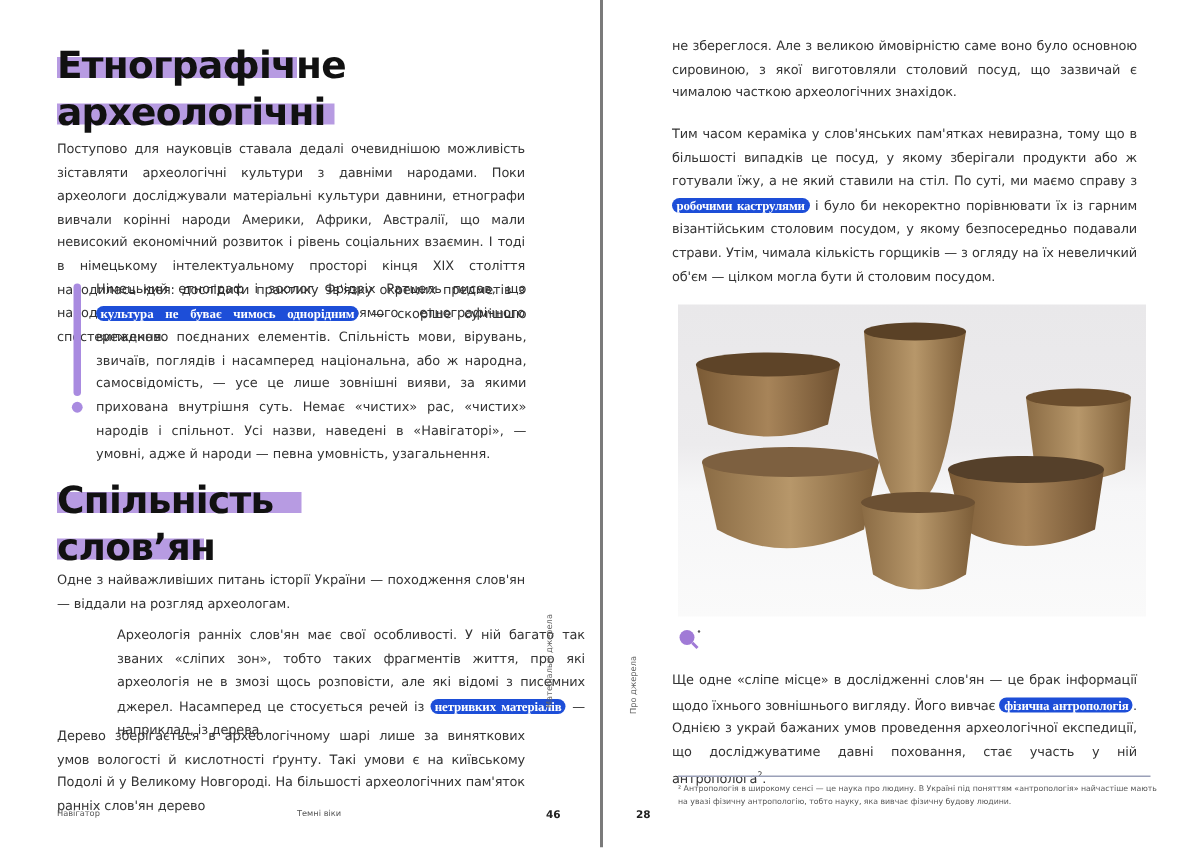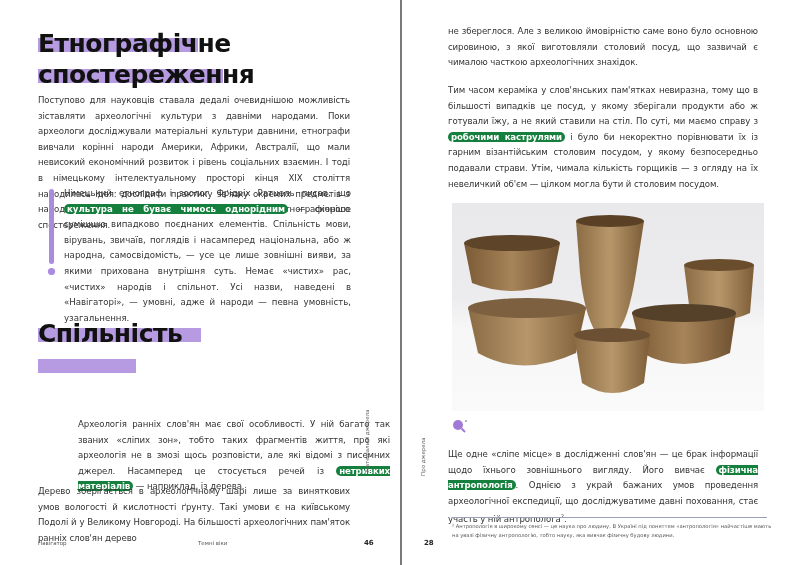--- a/index.html
+++ b/index.html
@@ -14,21 +14,21 @@
 
   .h-block { position: absolute; left: 38px; }
   .h-line { position: relative; display: block; font-family: "DejaVu Sans", sans-serif; font-weight: 700; font-size: 25px; line-height: 31px; color: #111; letter-spacing: -0.5px; white-space: nowrap; }
   .h-line .hl-bg { position: absolute; left: 0; top: 10px; height: 14px; background: #b79be2; z-index: 0; }
   .h-line .hl-text { position: relative; z-index: 1; }
 
   .para { position: absolute; font-size: 8.6px; line-height: 15.6px; color: #333; text-align: justify; letter-spacing: -0.1px; }
   .para.l { left: 38px; width: 312px; }
   .para.r { left: 448px; width: 310px; }
 
-  .mark { background: #15803d; color: #fff; border-radius: 6px; padding: 0 3px; font-weight: 700; }
+  .mark { background: #1d4ed8; color: #fff; border-radius: 6px; padding: 0 3px; font-weight: 700; font-family: Liberation Serif, serif; }
 
   .quote-bar { position: absolute; left: 49px; top: 189px; width: 5px; height: 75px; background: #a98be0; border-radius: 3px; }
   .quote-icon { position: absolute; left: 47px; top: 267px; width: 9px; height: 9px; }
   .quote { position: absolute; left: 64px; top: 186px; width: 287px; font-size: 8.6px; line-height: 15.6px; color: #333; text-align: justify; }
 
   .side-label { position: absolute; font-size: 5.5px; color: #666; transform: rotate(-90deg); transform-origin: left top; white-space: nowrap; }
 
   .footer-text { position: absolute; font-size: 5.5px; color: #555; }
   .page-num { position: absolute; font-size: 7px; font-weight: 700; color: #222; }
 
@@ -48,44 +48,46 @@
 
   <div class="page left">
 
     <div class="h-block" style="top:28px;">
       <span class="h-line">
         <span class="hl-bg" style="width:160px;"></span>
         <span class="hl-text">Етнографічне</span>
       </span>
       <span class="h-line">
         <span class="hl-bg" style="width:185px;"></span>
-        <span class="hl-text">спостереження</span>
+        <span class="hl-text">археологічні</span>
       </span>
     </div>
 
     <p class="para l" style="top:93px;">Поступово для науковців ставала дедалі очевиднішою можливість зіставляти археологічні культури з давніми народами. Поки археологи досліджували матеріальні культури давнини, етнографи вивчали корінні народи Америки, Африки, Австралії, що мали невисокий економічний розвиток і рівень соціальних взаємин. І тоді в німецькому інтелектуальному просторі кінця XIX століття народилась ідея: дослідити практику зв'язку окремих предметів з народами, які вивчали методом прямого етнографічного спостереження.</p>
 
     <div class="quote-bar"></div>
     <svg class="quote-icon" viewBox="0 0 10 10">
       <circle cx="5" cy="5" r="4" fill="#a98be0"></circle>
     </svg>
     <p class="quote">
       <span>Німецький етнограф і зоолог Фрідріх Ратцель писав, що </span><span class="mark">культура не буває чимось однорідним</span><span> — скоріше сумішшю випадково поєднаних елементів. Спільність мови, вірувань, звичаїв, поглядів і насамперед національна, або ж народна, самосвідомість, — усе це лише зовнішні вияви, за якими прихована внутрішня суть. Немає «чистих» рас, «чистих» народів і спільнот. Усі назви, наведені в «Навігаторі», — умовні, адже й народи — певна умовність, узагальнення.</span>
     </p>
 
     <div class="h-block" style="top:318px;">
       <span class="h-line">
         <span class="hl-bg" style="width:163px;"></span>
         <span class="hl-text">Спільність</span>
       </span>
       <span class="h-line">
         <span class="hl-bg" style="width:98px;"></span>
+        <span class="hl-text">слов’ян</span>
       </span>
     </div>
 
+    <p class="para l" style="top:380px;">Одне з найважливіших питань історії України — походження слов'ян — віддали на розгляд археологам.</p>
 
     <p class="para l" style="top:417px;margin-left:40px;">
       <span>Археологія ранніх слов'ян має свої особливості. У ній багато так званих «сліпих зон», тобто таких фрагментів життя, про які археологія не в змозі щось розповісти, але які відомі з писемних джерел. Насамперед це стосується речей із </span><span class="mark">нетривких матеріалів</span><span> — наприклад, із дерева.</span>
     </p>
 
     <p class="para l" style="top:484px;">Дерево зберігається в археологічному шарі лише за виняткових умов вологості й кислотності ґрунту. Такі умови є на київському Подолі й у Великому Новгороді. На більшості археологічних пам'яток ранніх слов'ян дерево</p>
 
     <span class="side-label" style="left:364px; top:472px;">Матеріальні джерела</span>
 
     <span class="footer-text" style="left:38px; top:540px;">Навігатор</span>

